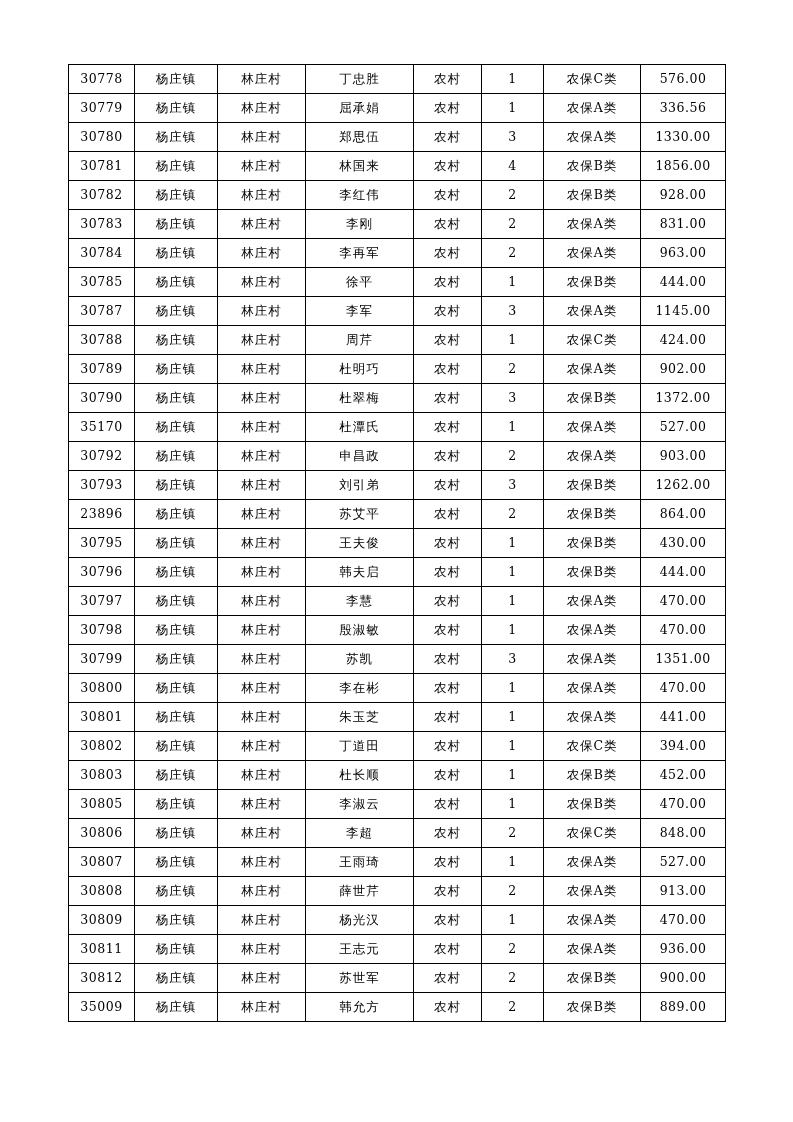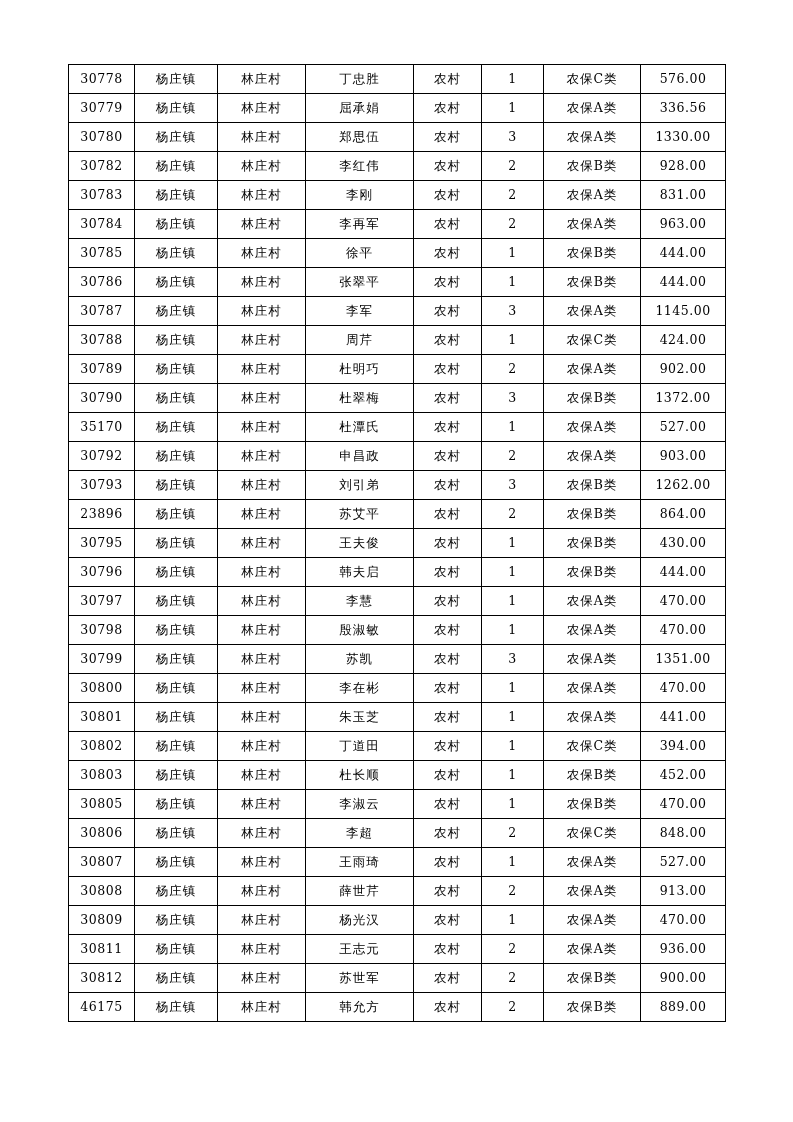--- a/index.html
+++ b/index.html
@@ -94,20 +94,30 @@
           <td class="num">30780</td>
           <td class="cn">杨庄镇</td>
           <td class="cn">林庄村</td>
           <td class="cn">郑思伍</td>
           <td class="cn">农村</td>
           <td class="num">3</td>
           <td class="cn">农保A类</td>
           <td class="num">1330.00</td>
         </tr>
         <tr>
+          <td class="num">30781</td>
+          <td class="cn">杨庄镇</td>
+          <td class="cn">林庄村</td>
+          <td class="cn">林国来</td>
+          <td class="cn">农村</td>
+          <td class="num">4</td>
+          <td class="cn">农保B类</td>
+          <td class="num">1856.00</td>
+        </tr>
+        <tr>
           <td class="num">30782</td>
           <td class="cn">杨庄镇</td>
           <td class="cn">林庄村</td>
           <td class="cn">李红伟</td>
           <td class="cn">农村</td>
           <td class="num">2</td>
           <td class="cn">农保B类</td>
           <td class="num">928.00</td>
         </tr>
         <tr>
@@ -128,30 +138,20 @@
           <td class="cn">农村</td>
           <td class="num">2</td>
           <td class="cn">农保A类</td>
           <td class="num">963.00</td>
         </tr>
         <tr>
           <td class="num">30785</td>
           <td class="cn">杨庄镇</td>
           <td class="cn">林庄村</td>
           <td class="cn">徐平</td>
-          <td class="cn">农村</td>
-          <td class="num">1</td>
-          <td class="cn">农保B类</td>
-          <td class="num">444.00</td>
-        </tr>
-        <tr>
-          <td class="num">30786</td>
-          <td class="cn">杨庄镇</td>
-          <td class="cn">林庄村</td>
-          <td class="cn">张翠平</td>
           <td class="cn">农村</td>
           <td class="num">1</td>
           <td class="cn">农保B类</td>
           <td class="num">444.00</td>
         </tr>
         <tr>
           <td class="num">30787</td>
           <td class="cn">杨庄镇</td>
           <td class="cn">林庄村</td>
           <td class="cn">李军</td>
@@ -384,21 +384,21 @@
           <td class="num">30812</td>
           <td class="cn">杨庄镇</td>
           <td class="cn">林庄村</td>
           <td class="cn">苏世军</td>
           <td class="cn">农村</td>
           <td class="num">2</td>
           <td class="cn">农保B类</td>
           <td class="num">900.00</td>
         </tr>
         <tr>
-          <td class="num">46175</td>
+          <td class="num">35009</td>
           <td class="cn">杨庄镇</td>
           <td class="cn">林庄村</td>
           <td class="cn">韩允方</td>
           <td class="cn">农村</td>
           <td class="num">2</td>
           <td class="cn">农保B类</td>
           <td class="num">889.00</td>
         </tr>
       </tbody>
   </table>

